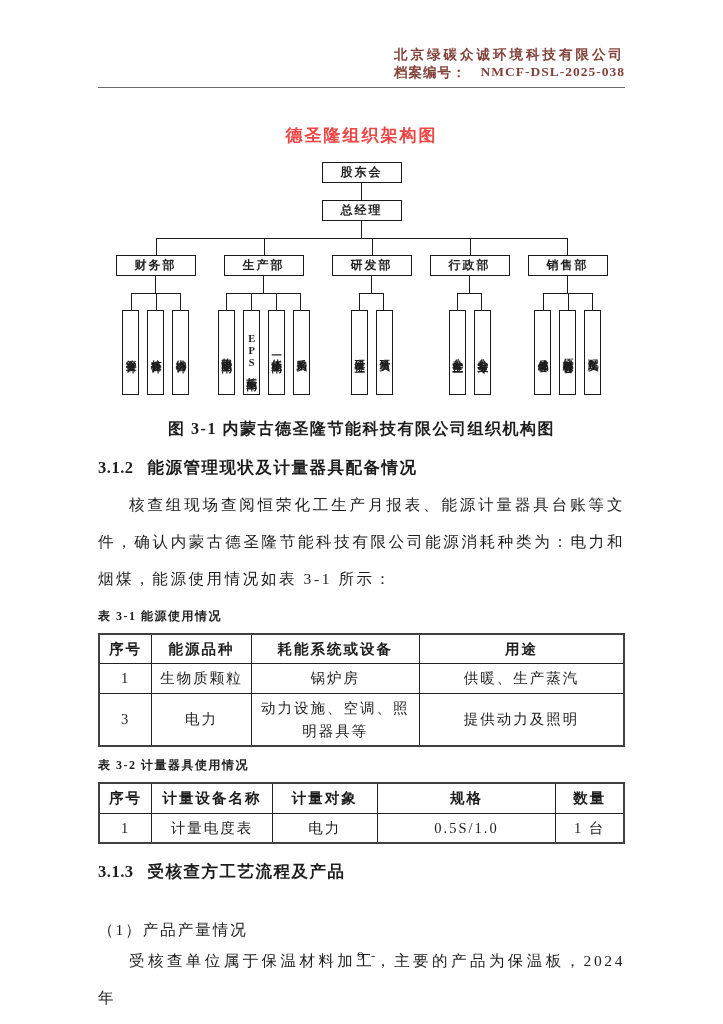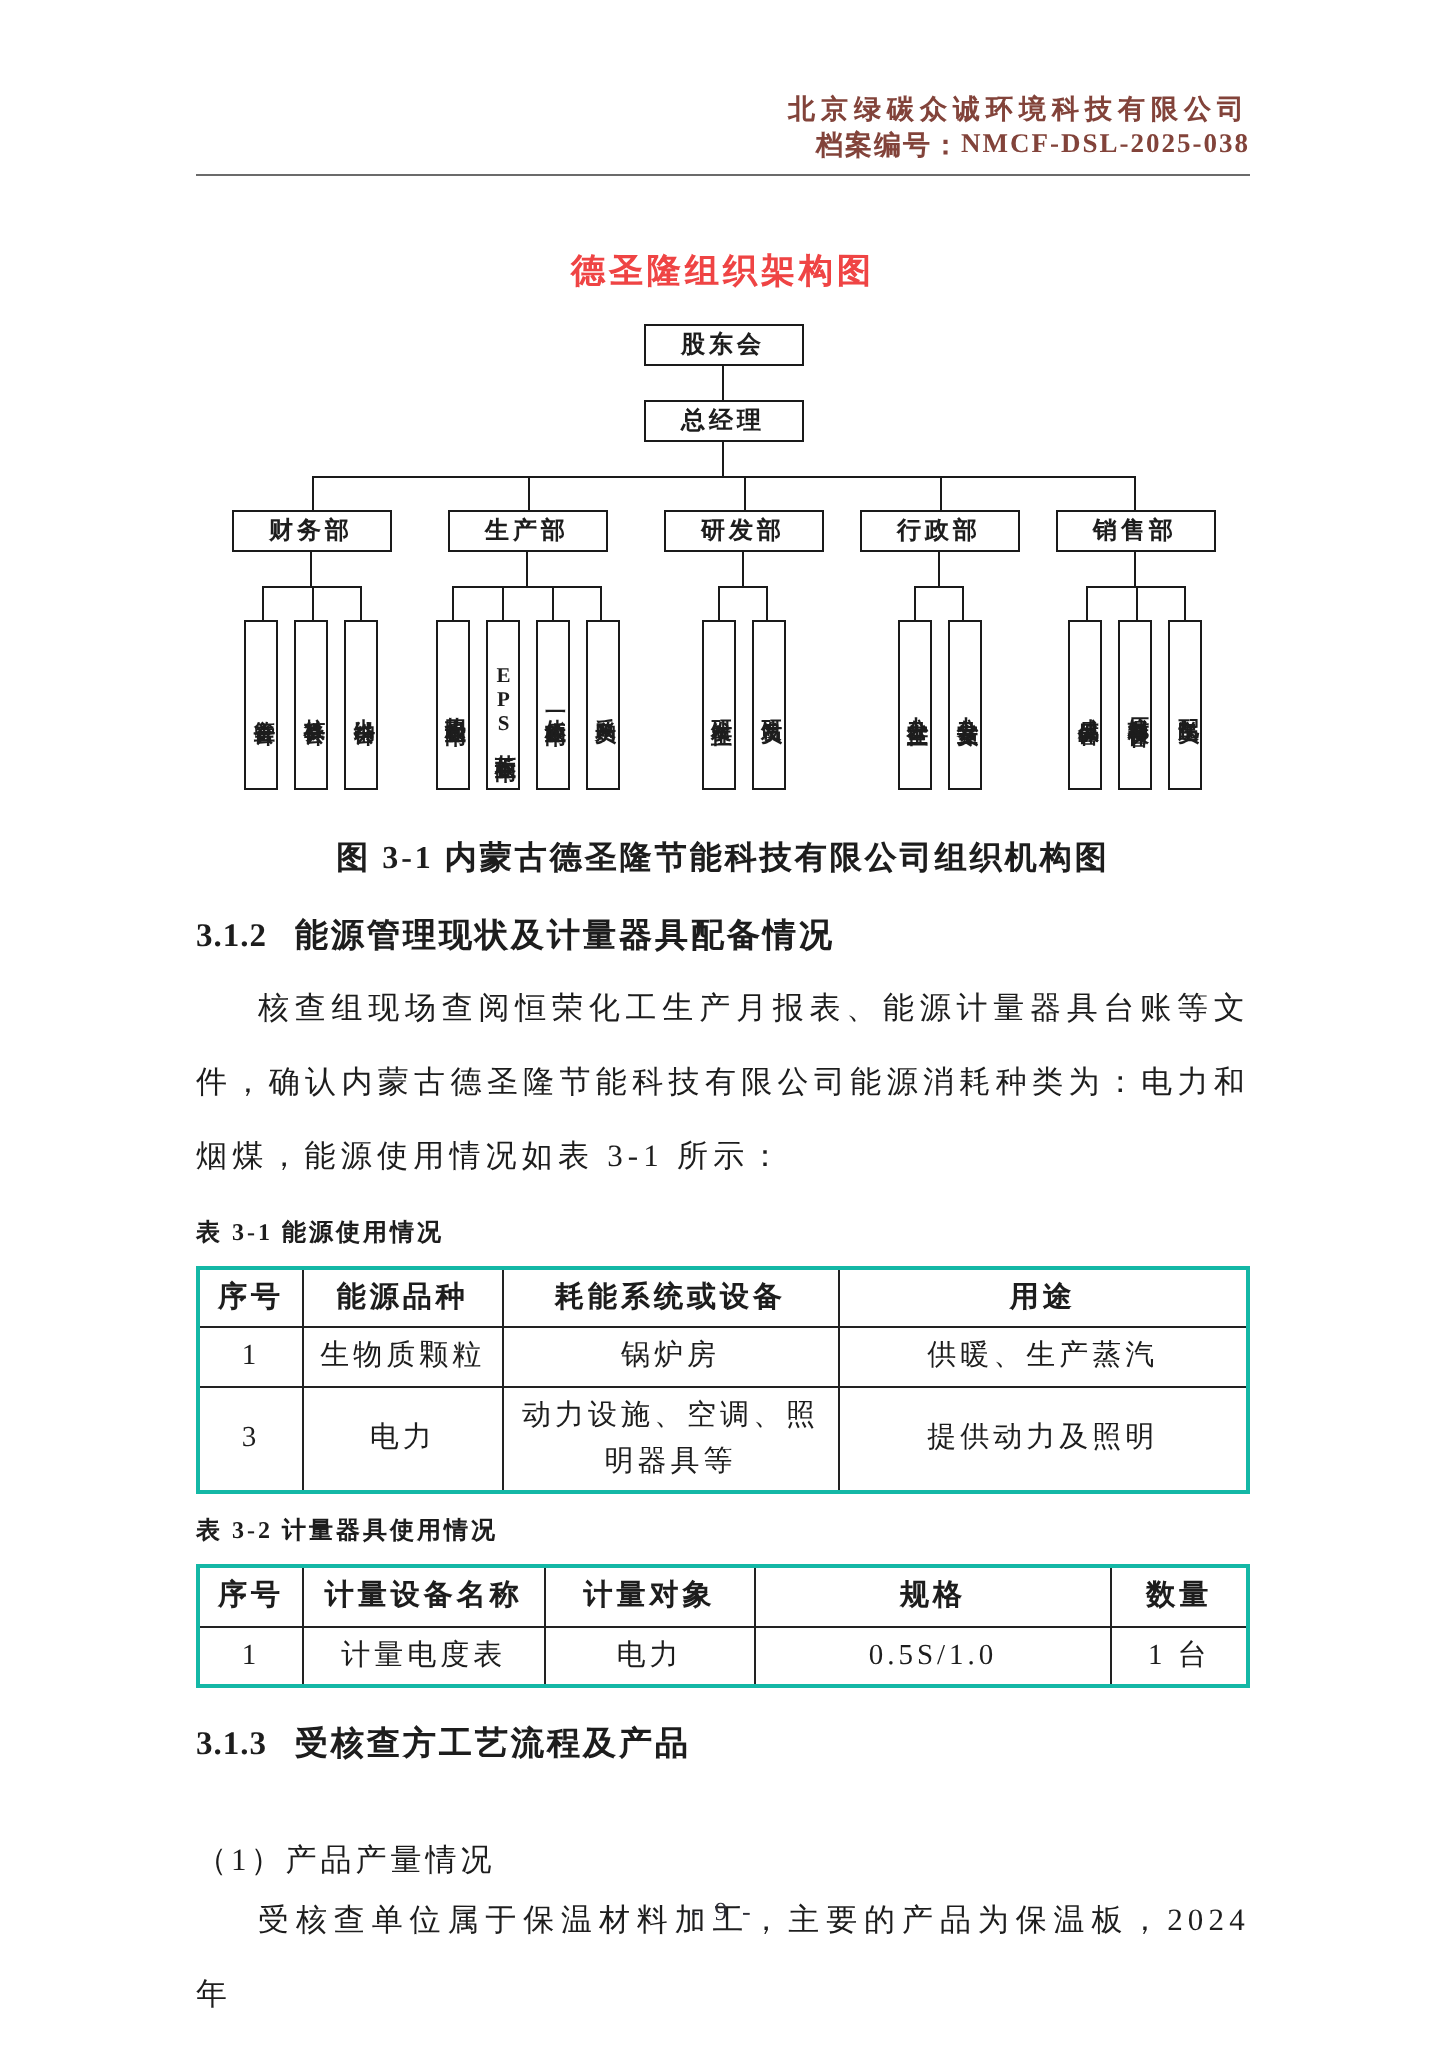--- a/index.html
+++ b/index.html
@@ -13,21 +13,21 @@
   }
   .page { padding: 46px 98px 0 98px; }
 
   
   .doc-header {
     display: flex; justify-content: space-between; align-items: flex-end;
     padding-bottom: 5px; border-bottom: 1.5px solid #6b6b6b;
     color: #82433a; font-size: 13.5px; font-weight: bold; flex-direction: column;
   }
   .doc-header .company { letter-spacing: 3px; }
-  .doc-header .archive { display: flex; letter-spacing: 1px; }
+  .doc-header .archive { display: flex; gap: 14px; letter-spacing: 1px; }
 
   
   .chart-title {
     text-align: center; font-weight: bold; font-size: 17px;
     letter-spacing: 2px; margin-top: 36px; color: #ef4444;
   }
 
   
   .tree { margin-top: 15px; display: flex; justify-content: center; }
   .tree ul { list-style: none; display: flex; justify-content: center; align-items: center; position: relative; }
@@ -68,21 +68,21 @@
   .sec-heading .num { margin-right: 14px; letter-spacing: 0.5px; }
   .sub-heading { margin-top: 37px; font-size: 15.5px; letter-spacing: 2px; }
   .para {
     margin-top: 8px; font-size: 15.5px; line-height: 2.38;
     letter-spacing: 2.6px; text-align: justify; text-indent: 2em;
   }
   .para.no-gap { margin-top: 2px; }
 
   
   .table-title { text-align: left; font-weight: bold; font-size: 12px; letter-spacing: 1.5px; margin-top: 10px; }
-  table { width: 100%; border-collapse: collapse; margin-top: 8px; border: 2px solid #14b8a6; }
+  table { width: 100%; border-collapse: collapse; margin-top: 8px; border: 2px solid #404040; }
   th, td {
     border: 1.5px solid #222; text-align: center; vertical-align: middle;
     font-size: 14.5px; letter-spacing: 2px; padding: 3px 4px; line-height: 1.55;
   }
   th { font-weight: bold; height: 28px; }
   td { height: 30px; }
 
   
   .page-footer {
     position: absolute; bottom: 60px; left: 0; width: 100%;

